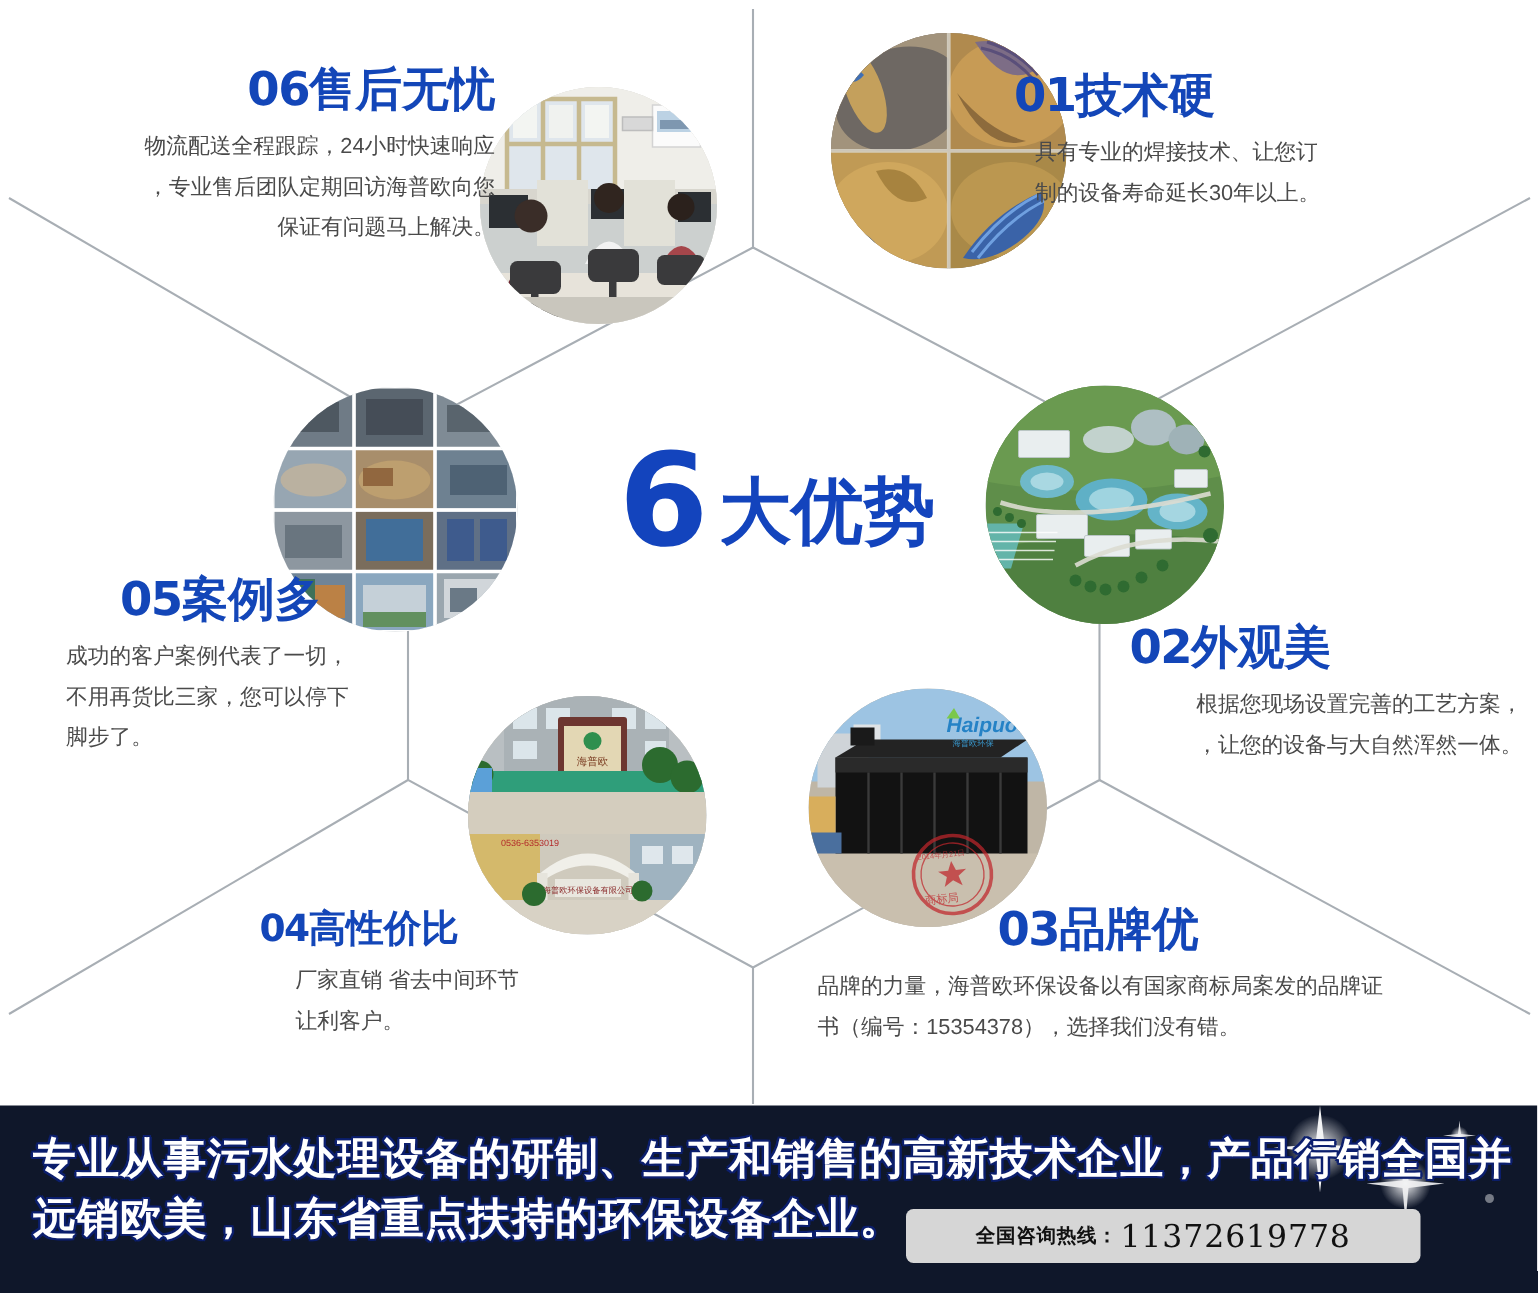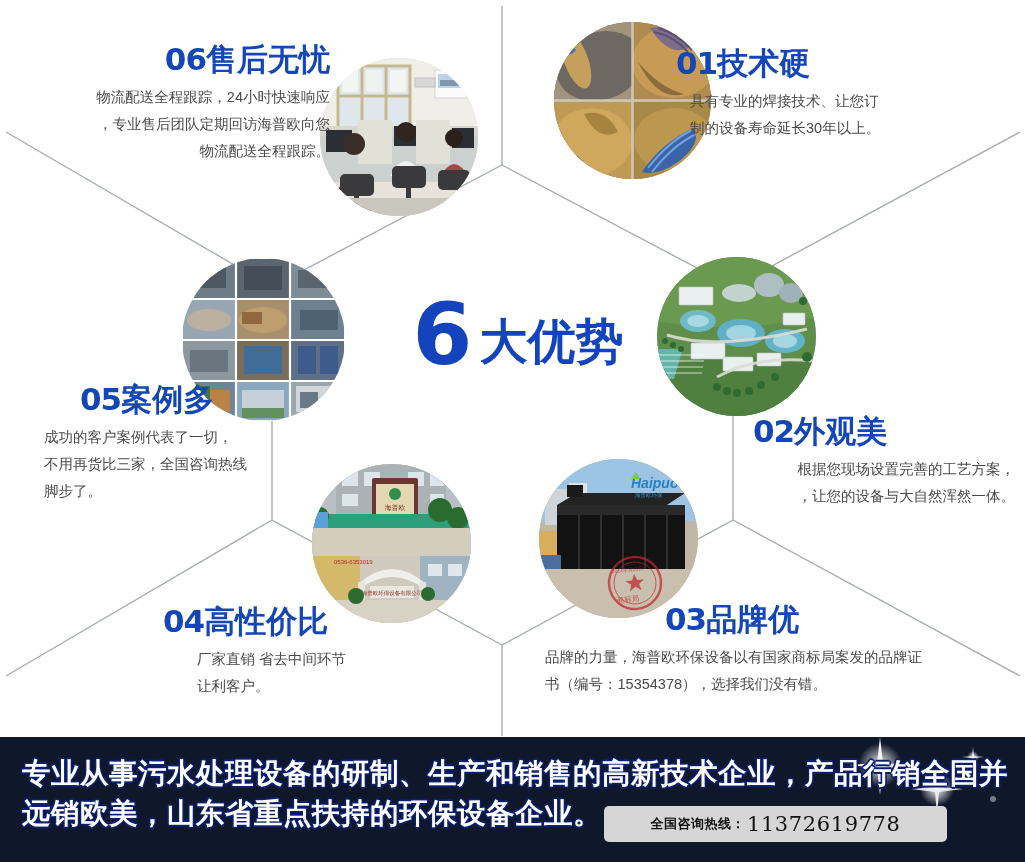--- a/index.html
+++ b/index.html
@@ -423,21 +423,21 @@
     </svg>
   </div>
 
   <div class="blk ar" style="left:18px;top:44px;width:312px;">
     <div class="hd" style="font-size:31px;">
       <span class="num">06</span><span>售后无忧</span>
     </div>
     <div class="bd" style="margin-top:9px;">
       <div>物流配送全程跟踪，24小时快速响应</div>
       <div>，专业售后团队定期回访海普欧向您</div>
-      <div>物流配送全程跟踪。</div>
+      <div>保证有问题马上解决。</div>
     </div>
   </div>
 
   <div class="blk al" style="left:676px;top:48px;width:330px;">
     <div class="hd" style="font-size:31px;">
       <span class="num">01</span><span>技术硬</span>
     </div>
     <div class="bd" style="margin-top:9px;margin-left:14px;">
       <div>具有专业的焊接技术、让您订</div>
       <div>制的设备寿命延长30年以上。</div>
@@ -458,36 +458,36 @@
     <div class="hd" style="font-size:31px;margin-left:120px;">
       <span class="num">03</span><span>品牌优</span>
     </div>
     <div class="bd" style="margin-top:9px;">
       <div>品牌的力量，海普欧环保设备以有国家商标局案发的品牌证</div>
       <div>书（编号：15354378），选择我们没有错。</div>
     </div>
   </div>
 
   <div class="blk al" style="left:163px;top:606px;width:330px;">
-    <div class="hd" style="font-size:31px;">
+    <div class="hd" style="font-size:25px;margin-left:10px;">
       <span class="num">04</span><span>高性价比</span>
     </div>
     <div class="bd" style="margin-top:9px;margin-left:34px;">
       <div>厂家直销 省去中间环节</div>
       <div>让利客户。</div>
     </div>
   </div>
 
   <div class="blk al" style="left:80px;top:384px;width:330px;">
     <div class="hd" style="font-size:31px;">
       <span class="num">05</span><span>案例多</span>
     </div>
     <div class="bd" style="margin-top:9px;margin-left:-36px;">
       <div>成功的客户案例代表了一切，</div>
-      <div>不用再货比三家，全国咨询热线</div>
+      <div>不用再货比三家，您可以停下</div>
       <div>脚步了。</div>
     </div>
   </div>
 
   <div id="center-wrap">
     <span id="center-six">6</span>
     <span id="center-rest">大优势</span>
   </div>
 
   <div id="banner">

